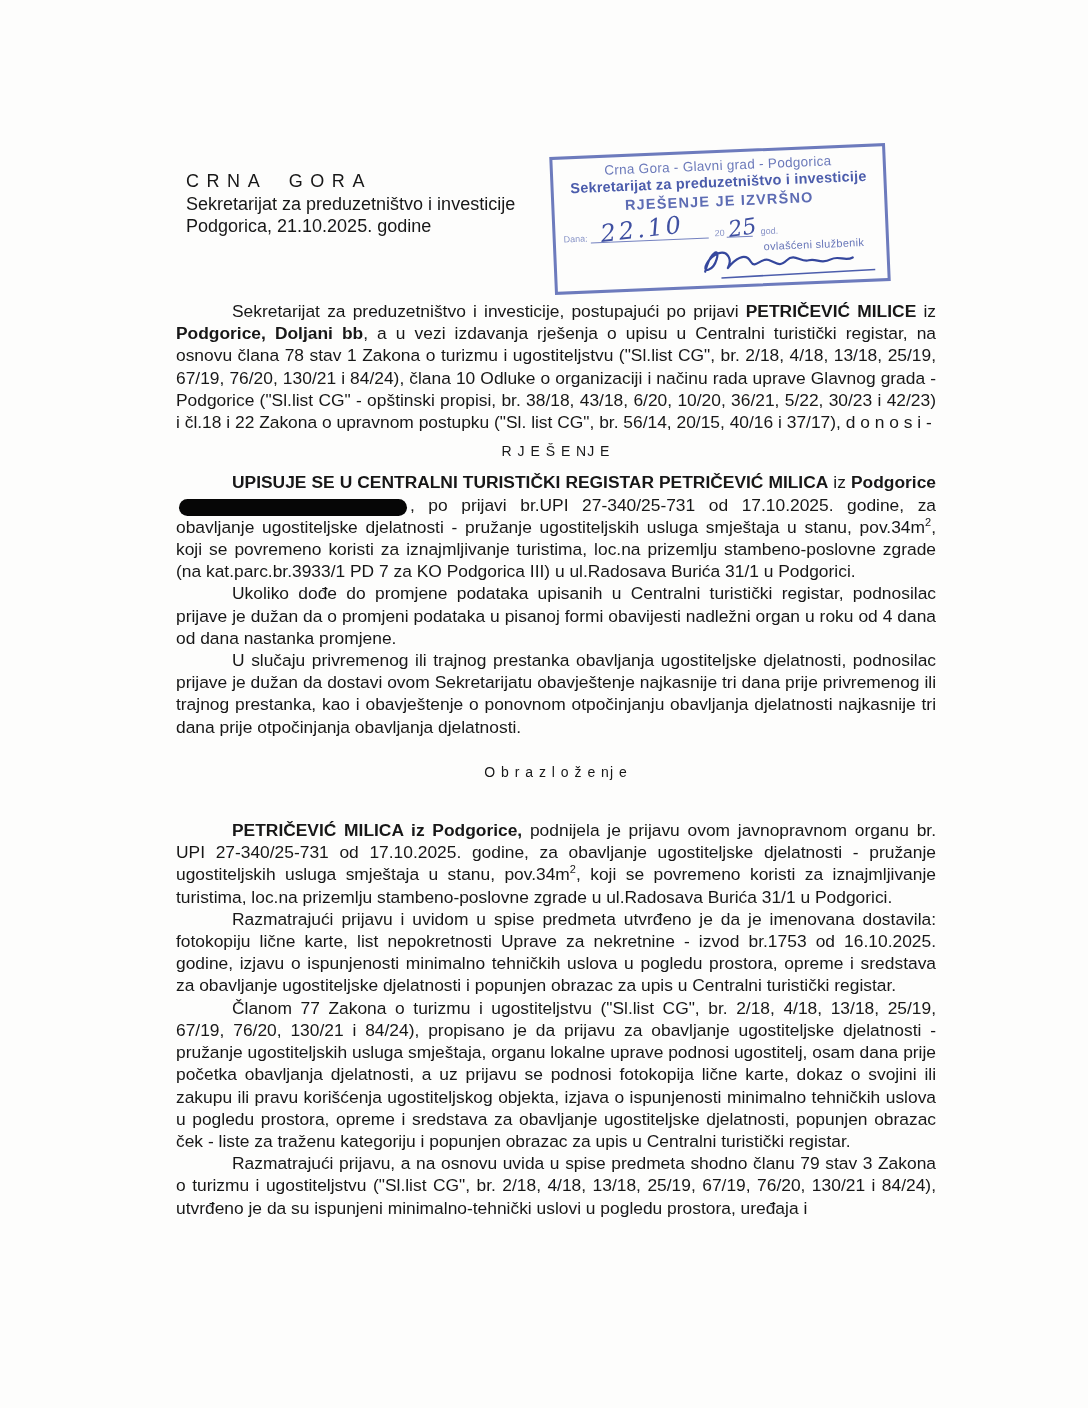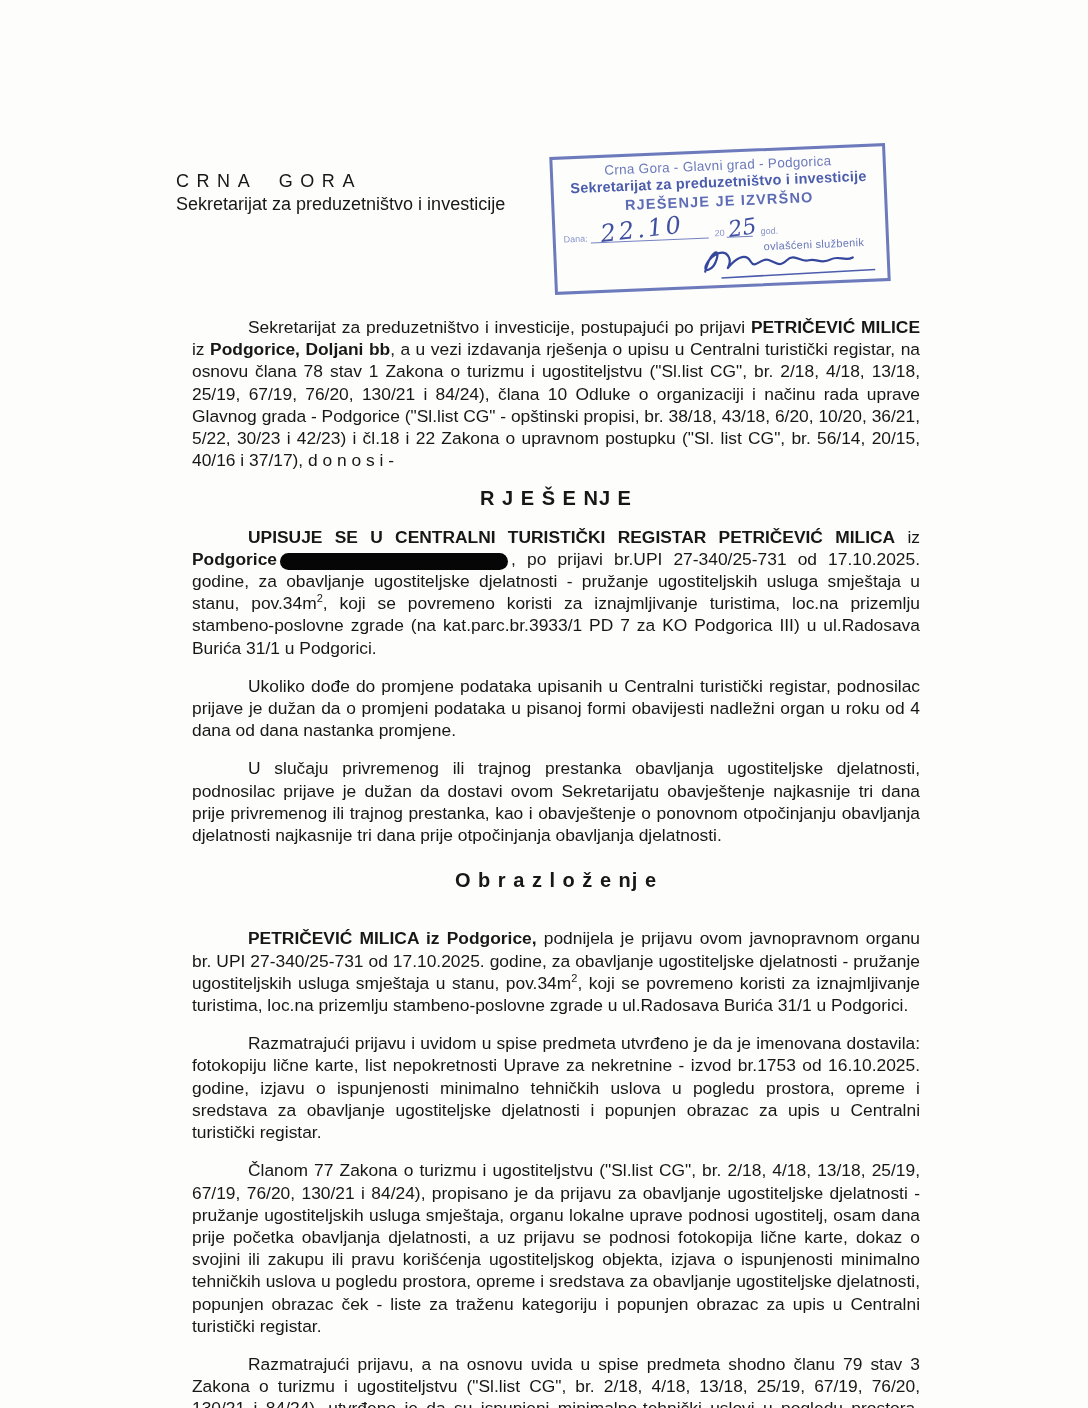--- a/index.html
+++ b/index.html
@@ -6,21 +6,21 @@
   .page {
     position:relative;
     width:1088px; height:1408px;
     background:#fdfdfc;
     font-family:"Liberation Sans", sans-serif;
     color:#171717;
     overflow:hidden;
   }
 
   
-  .header-block { position:absolute; left:176px; top:170px; font-size:18px; line-height:22.5px; }
+  .header-block { position:absolute; left:186px; top:170px; font-size:18px; line-height:22.5px; }
   .hl-country { letter-spacing:0.42em; word-spacing:0.55em; }
 
   
   .stamp {
     position:absolute; left:552px; top:150px;
     width:336px; height:138px;
     border:3px solid rgba(72,90,172,0.8);
     transform:rotate(-2.4deg);
     color:#4c5dac;
     box-sizing:border-box;
@@ -39,40 +39,41 @@
   .hand-date { position:absolute; left:10px; bottom:-3px; font-size:24px; transform:rotate(-4deg); white-space:nowrap; letter-spacing:3px; }
   .hand-year { position:absolute; left:2px; bottom:-4px; font-size:22px; transform:rotate(-6deg); }
   .officer { font-size:11px; text-align:right; margin-top:4px; padding-right:14px; opacity:0.85; letter-spacing:0.3px; }
   .sig { position:absolute; right:6px; bottom:2px; }
 
   
   .doc-body {
     position:absolute; left:176px; top:300px; width:760px;
     font-size:17.4px; line-height:22.2px; text-align:justify;
   }
-  .doc-par { margin:16px; text-indent:56px; }
+  .doc-par { margin:0; text-indent:56px; }
   .b { font-weight:700; }
   sup { font-size:11px; line-height:0; }
   .redact {
     display:inline-block; width:228px; height:17px;
     background:#060606; border-radius:9px;
     vertical-align:text-bottom; margin:0 3px -1px 3px;
   }
-  .doc-heading { text-align:center; font-weight:700; font-size:20px; letter-spacing:1px; text-indent:0; }
+  .doc-heading { text-align:center; font-weight:400; font-size:14px; letter-spacing:1px; text-indent:0; }
   [data-name="heading-rjesenje"] { margin:7px 0 9px 0; }
   [data-name="heading-obrazlozenje"] { margin:23px 0 36px 0; }
 </style>
 </head>
 <body>
 
 <div class="page" data-name="scanned-decision-page">
 
   <div class="header-block" data-name="letterhead">
     <div class="hl-country" data-name="letterhead-country">CRNA GORA</div>
     <div data-name="letterhead-department">Sekretarijat za preduzetništvo i investicije</div>
+    <div data-name="letterhead-place-date">Podgorica, 21.10.2025. godine</div>
   </div>
 
   <div class="stamp" data-name="execution-stamp">
     <div class="s1" data-name="stamp-authority-line">Crna Gora - Glavni grad - Podgorica</div>
     <div class="s2" data-name="stamp-department-line">Sekretarijat za preduzetništvo i investicije</div>
     <div class="s3" data-name="stamp-status-line">RJEŠENJE JE IZVRŠNO</div>
     <div class="stamp-date-row" data-name="stamp-date-row">
       <span class="lbl" data-name="stamp-date-label">Dana:</span>
       <span class="dateline" data-name="stamp-date-line">
         <span class="hand hand-date" data-name="stamp-date-handwritten">22.10</span>

